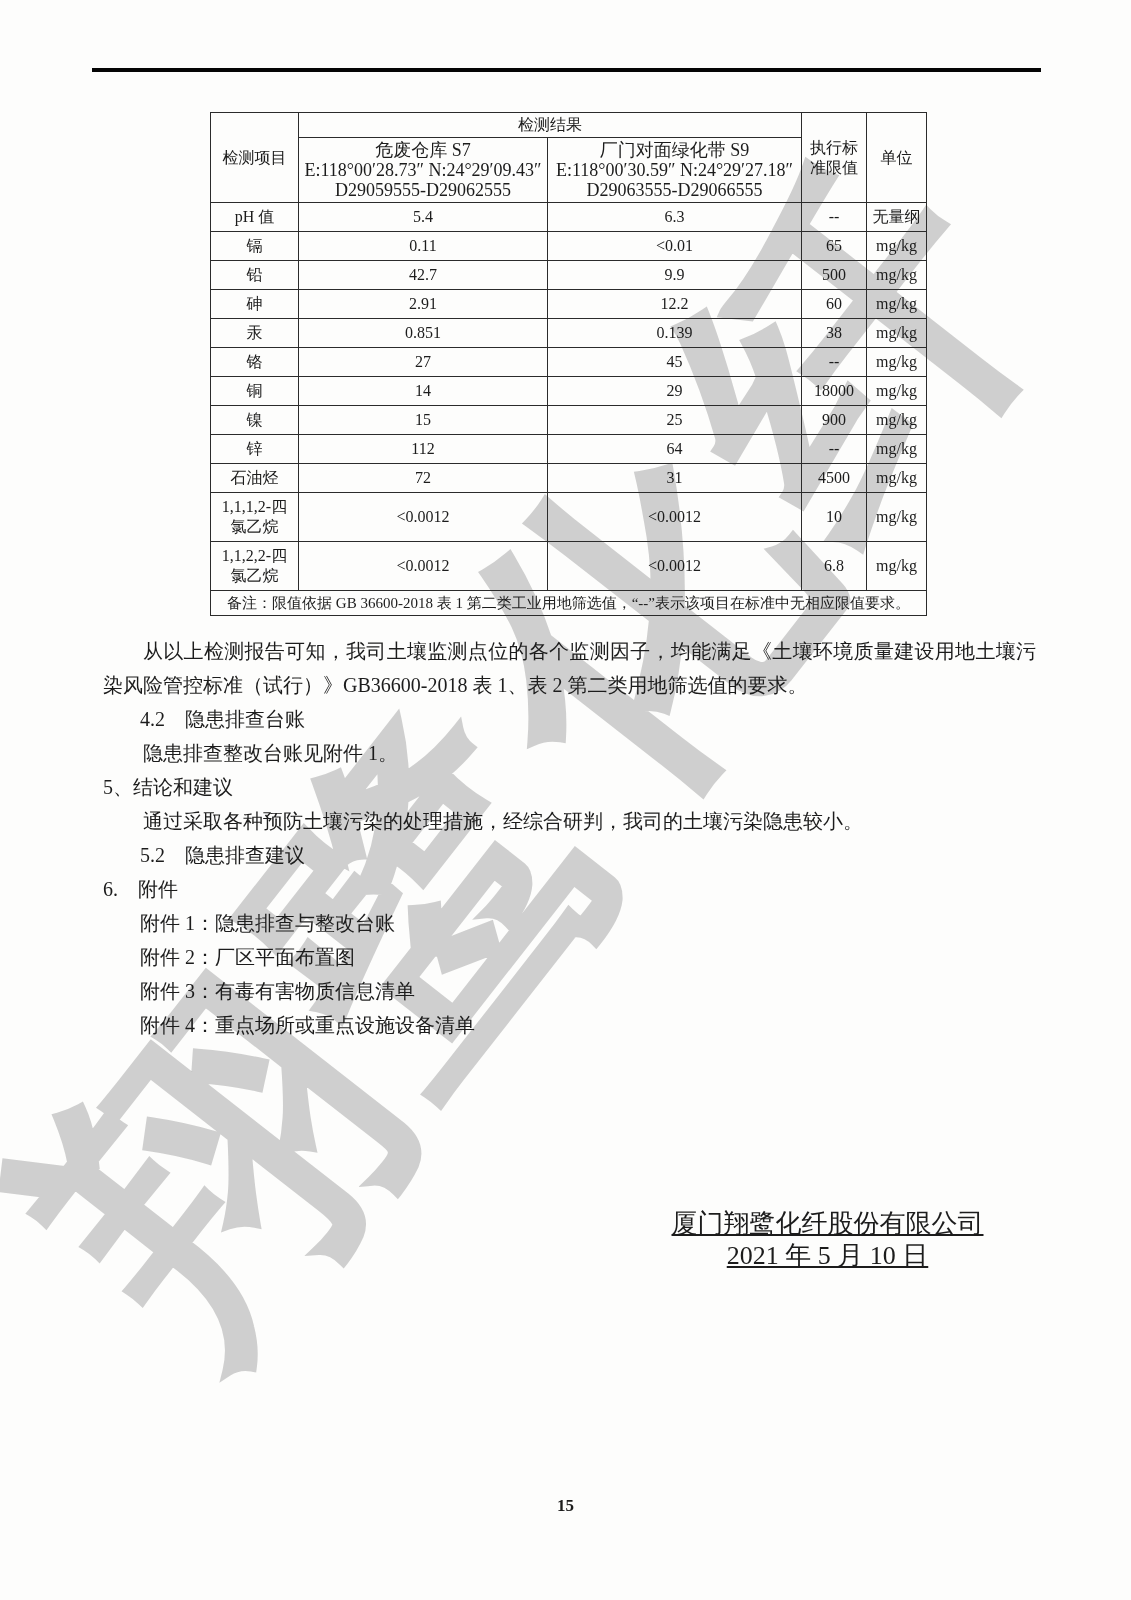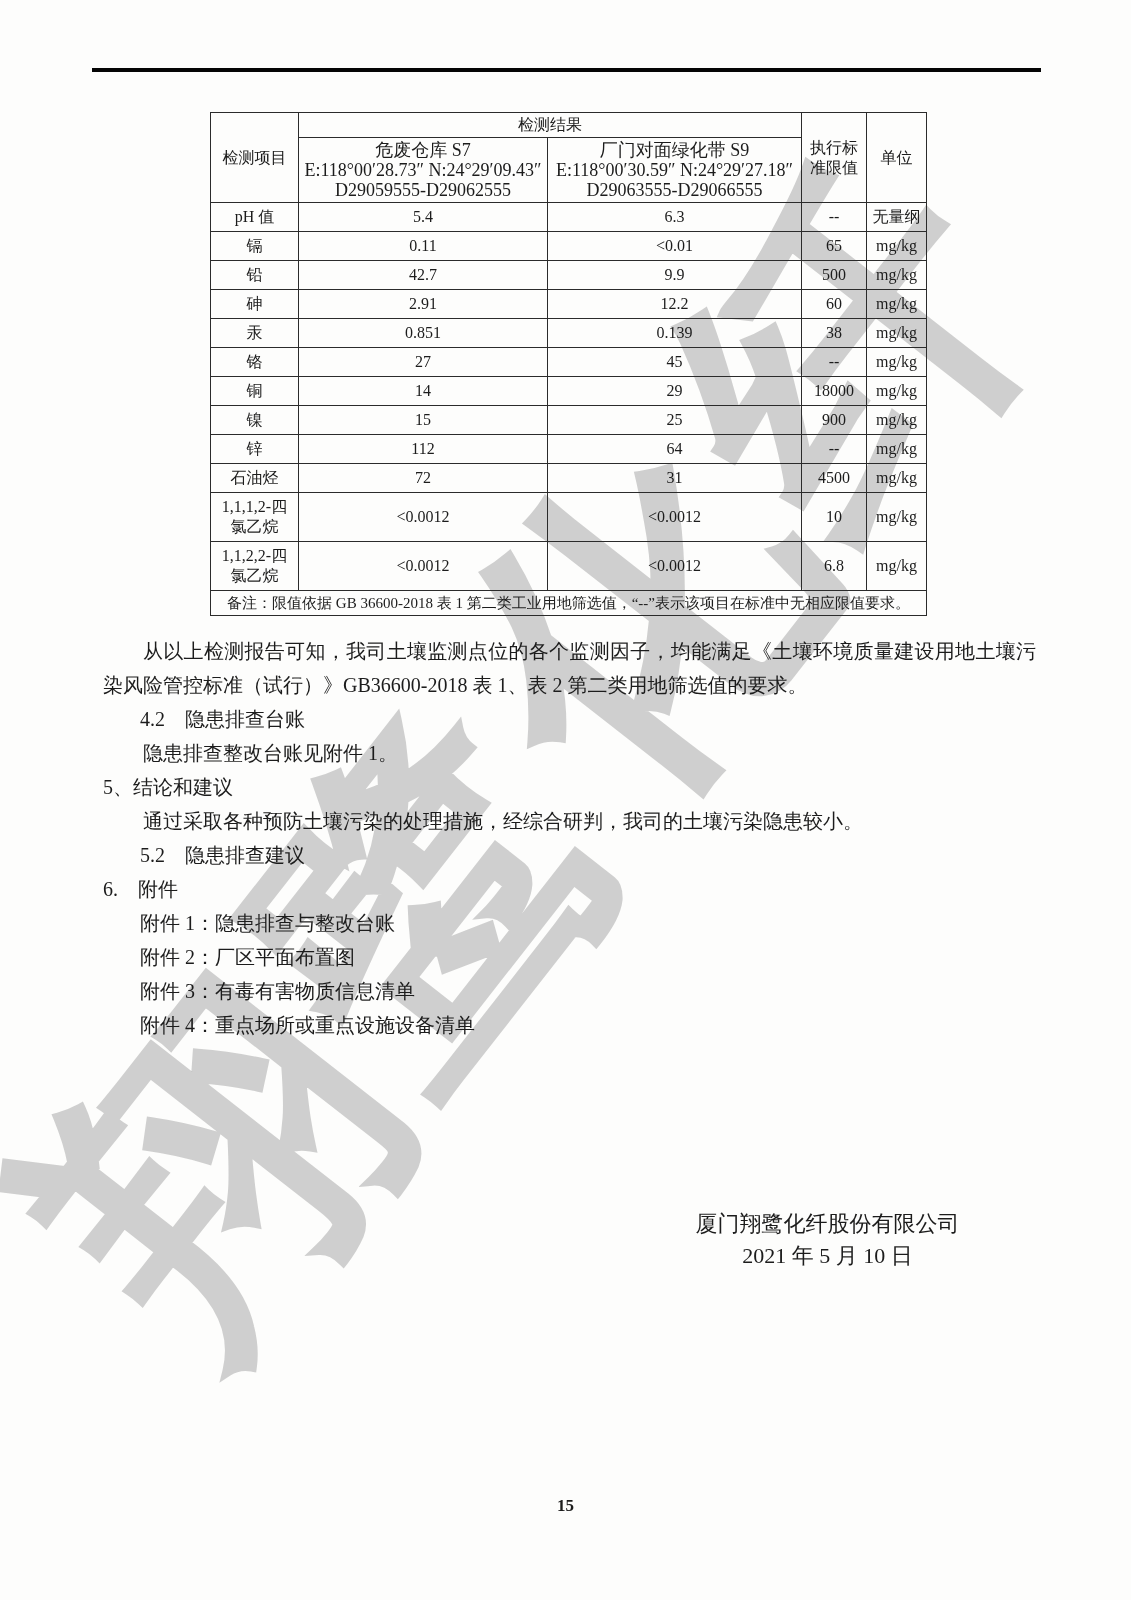--- a/index.html
+++ b/index.html
@@ -61,21 +61,21 @@
   }
   .para{ text-indent:2em; margin:0; }
   .p-first{ margin-top:18px; }
   .sec-sub{ margin-left:37px; text-indent:0; }
   .sec-top{ margin-left:0; text-indent:0; }
   .gap-before{ }
   .attach-line{ margin-left:37px; text-indent:0; }
   
   .signature{
     position:absolute;left:0;top:1208px;width:933px;
-    font-size:22px;line-height:32px;z-index:1;
+    font-size:26px;line-height:32px;z-index:1;text-decoration:underline;
   }
   .sig-inner{ margin-left:655px; width:345px; text-align:center; }
   
   .page-number{
     position:absolute;left:0;right:0;top:1496px;
     text-align:center;font-size:17px;font-weight:bold;z-index:1;
   }
 </style>
 </head>
 <body>

